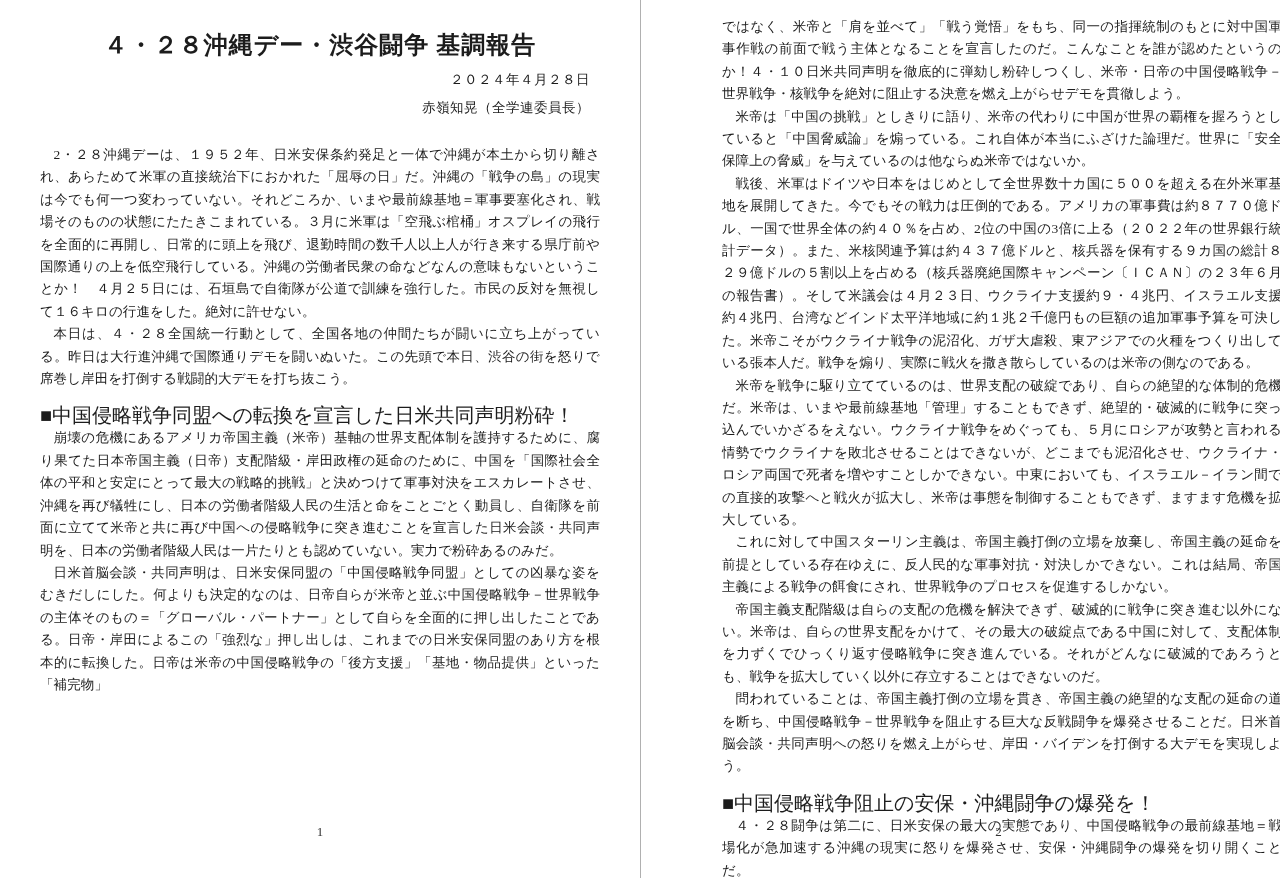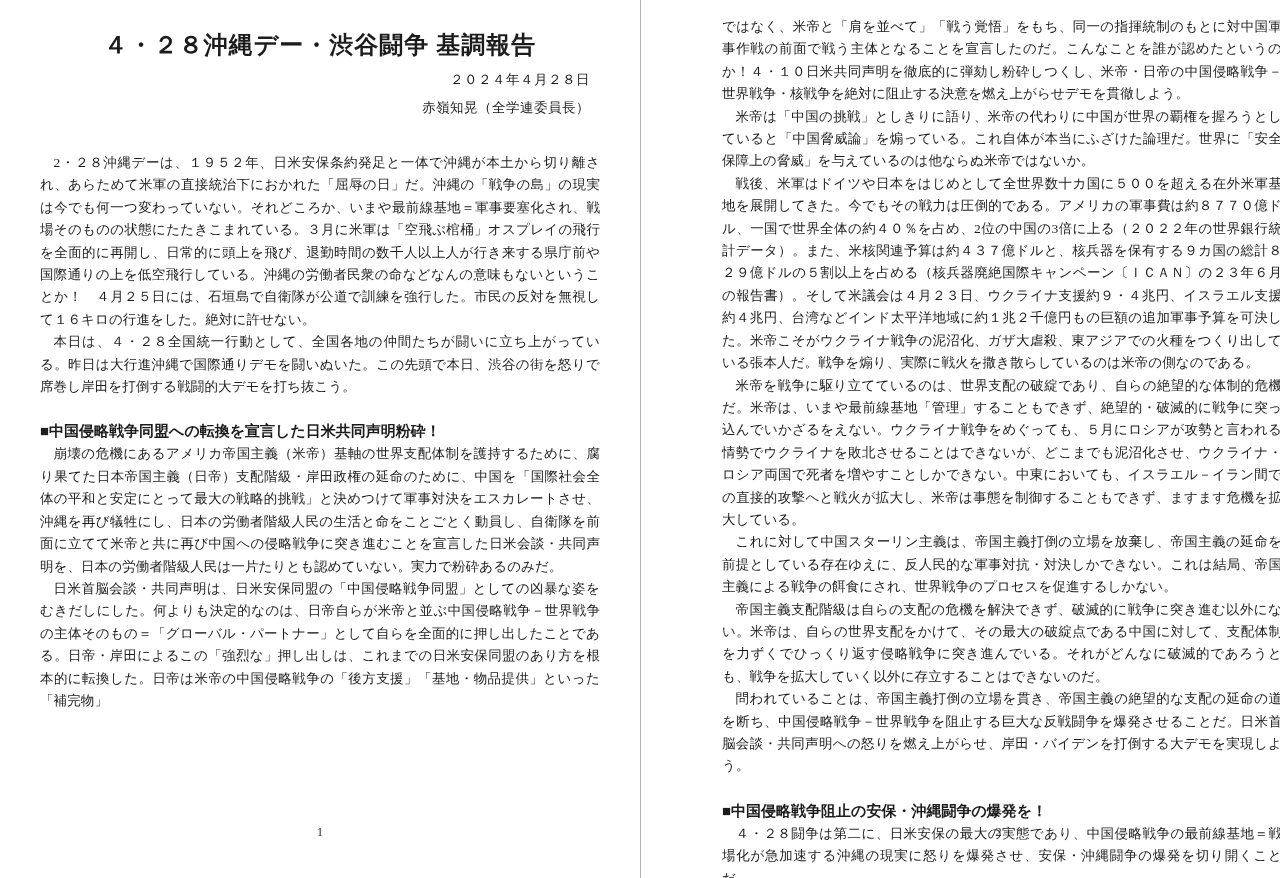--- a/index.html
+++ b/index.html
@@ -46,37 +46,37 @@
     font-weight: bold;
     letter-spacing: 1px;
   }
   .byline {
     text-align: right;
     font-size: 13.5px;
     line-height: 28px;
     padding-right: 10px;
     letter-spacing: 0.5px;
   }
-  .byline-block { margin-bottom: 30px; font-family: Liberation Serif, serif; }
+  .byline-block { margin-bottom: 22px; font-family: Liberation Serif, serif; }
 
   p.body-para {
     margin: 0;
     font-size: 13.5px;
     line-height: 22.4px;
     text-align: justify;
     text-indent: 1em;
     letter-spacing: 0.1px;
   }
   p.no-indent { text-indent: 0; }
 
   .section-heading {
-    margin: 22px 0 0 0;
-    font-size: 15px;
+    margin: 14px 0 0 0;
+    font-size: 20px;
     line-height: 23px;
-    font-weight: bold;
+    font-weight: normal;
   }
 
   .page-number {
     position: absolute;
     bottom: 38px;
     left: 0;
     width: 100%;
     text-align: center;
     font-size: 13px;
     color: #333;

